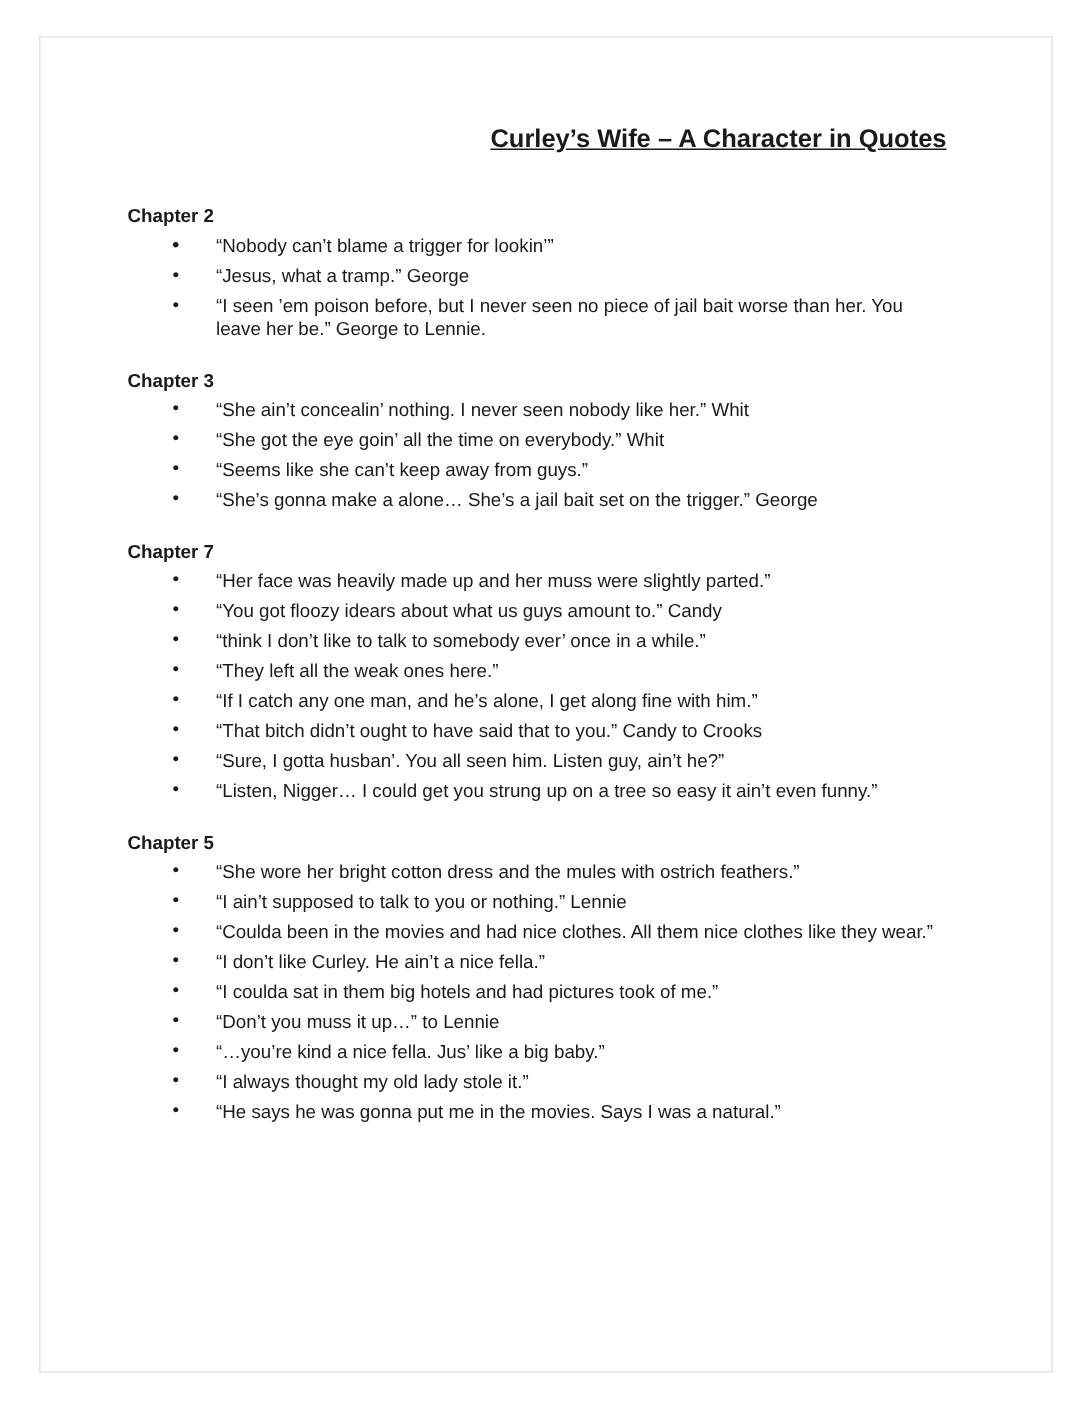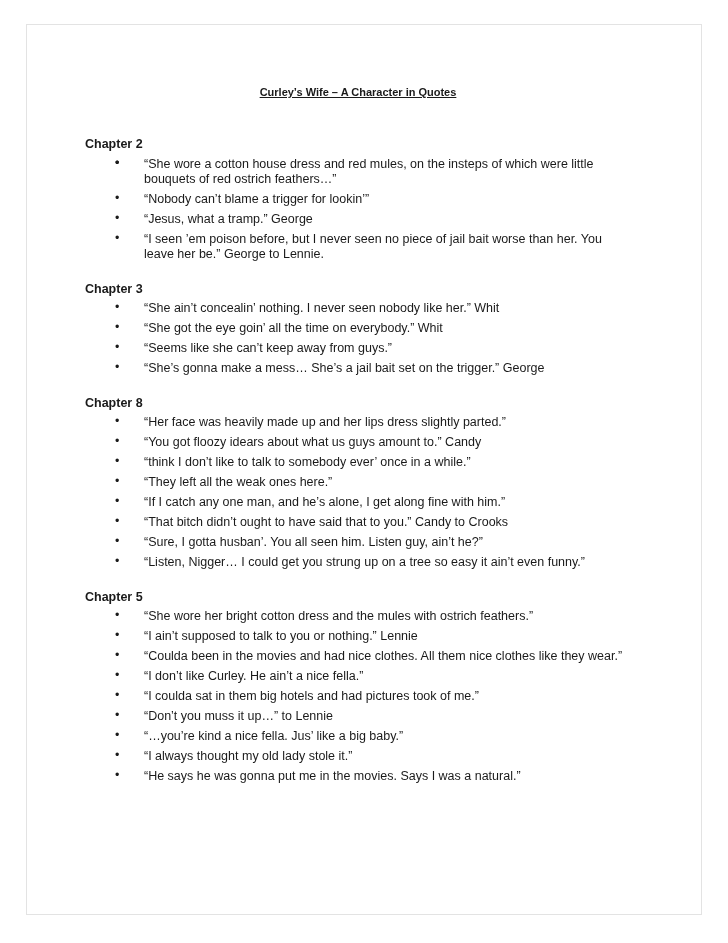--- a/index.html
+++ b/index.html
@@ -26,23 +26,23 @@
     background: #ffffff;
     border: 1px solid #e3e3e3;
   }
   .content {
     padding: 60px 70px 0 58px;
     font-size: 12.5px;
     line-height: 15px;
   }
   .title {
     margin: 0 0 37px 0;
-    font-size: 11px;
+    font-size: 17px;
     font-weight: bold;
-    text-align: center;
+    text-align: right;
     text-decoration: underline;
     line-height: 15px;
   }
   section.chapter {
     margin: 20px 0 0 0;
   }
   section.chapter:first-of-type {
     margin-top: 0;
   }
   .chapter-heading {
@@ -74,39 +74,39 @@
 
 <div class="canvas">
   <div class="page">
     <div class="content">
       <h1 class="title">Curley’s Wife – A Character in Quotes</h1>
       <div id="sections">
           <section class="chapter">
             <h2 class="chapter-heading">Chapter 2</h2>
             <ul class="quote-list">
               <li class="quote-item"><span class="bullet">•</span></li>
-              <li class="quote-item"><span class="bullet">•</span><span class="quote-text">“She wore a cotton house dress and red mules, on the insteps of which were little bouquets of red ostrich feathers…”</span></li>
+              <li class="quote-item"><span class="bullet">•</span></li>
               <li class="quote-item"><span class="bullet">•</span><span class="quote-text">“Nobody can’t blame a trigger for lookin’”</span></li>
               <li class="quote-item"><span class="bullet">•</span><span class="quote-text">“Jesus, what a tramp.” George</span></li>
               <li class="quote-item"><span class="bullet">•</span><span class="quote-text">“I seen ’em poison before, but I never seen no piece of jail bait worse than her. You leave her be.” George to Lennie.</span></li>
             </ul>
           </section>
           <section class="chapter">
             <h2 class="chapter-heading">Chapter 3</h2>
             <ul class="quote-list">
               <li class="quote-item"><span class="bullet">•</span><span class="quote-text">“She ain’t concealin’ nothing. I never seen nobody like her.” Whit</span></li>
               <li class="quote-item"><span class="bullet">•</span><span class="quote-text">“She got the eye goin’ all the time on everybody.” Whit</span></li>
               <li class="quote-item"><span class="bullet">•</span><span class="quote-text">“Seems like she can’t keep away from guys.”</span></li>
-              <li class="quote-item"><span class="bullet">•</span><span class="quote-text">“She’s gonna make a mess… She’s a jail bait set on the trigger.” George</span></li>
+              <li class="quote-item"><span class="bullet">•</span><span class="quote-text">“She’s gonna make a alone… She’s a jail bait set on the trigger.” George</span></li>
             </ul>
           </section>
           <section class="chapter">
-            <h2 class="chapter-heading">Chapter 8</h2>
+            <h2 class="chapter-heading">Chapter 7</h2>
             <ul class="quote-list">
-              <li class="quote-item"><span class="bullet">•</span><span class="quote-text">“Her face was heavily made up and her lips dress slightly parted.”</span></li>
+              <li class="quote-item"><span class="bullet">•</span><span class="quote-text">“Her face was heavily made up and her muss were slightly parted.”</span></li>
               <li class="quote-item"><span class="bullet">•</span><span class="quote-text">“You got floozy idears about what us guys amount to.” Candy</span></li>
               <li class="quote-item"><span class="bullet">•</span><span class="quote-text">“think I don’t like to talk to somebody ever’ once in a while.”</span></li>
               <li class="quote-item"><span class="bullet">•</span><span class="quote-text">“They left all the weak ones here.”</span></li>
               <li class="quote-item"><span class="bullet">•</span><span class="quote-text">“If I catch any one man, and he’s alone, I get along fine with him.”</span></li>
               <li class="quote-item"><span class="bullet">•</span><span class="quote-text">“That bitch didn’t ought to have said that to you.” Candy to Crooks</span></li>
               <li class="quote-item"><span class="bullet">•</span><span class="quote-text">“Sure, I gotta husban’. You all seen him. Listen guy, ain’t he?”</span></li>
               <li class="quote-item"><span class="bullet">•</span><span class="quote-text">“Listen, Nigger… I could get you strung up on a tree so easy it ain’t even funny.”</span></li>
             </ul>
           </section>
           <section class="chapter">

